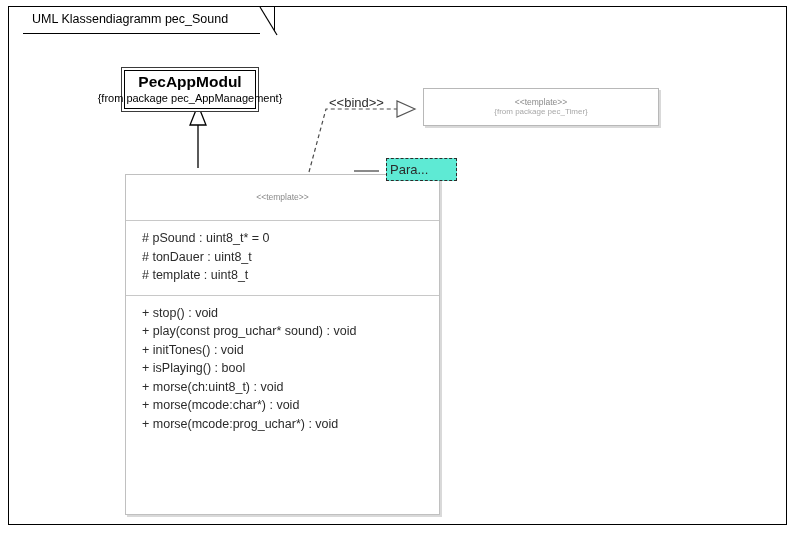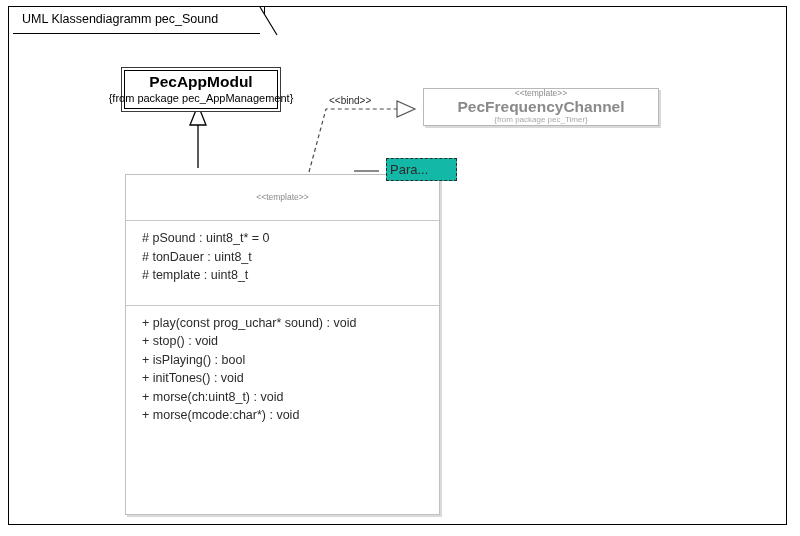--- a/index.html
+++ b/index.html
@@ -23,21 +23,21 @@
     width: 779px;
     height: 519px;
     box-sizing: border-box;
     border: 1px solid #000000;
     background: #ffffff;
   }
 
   
   #frame-tab {
     position: absolute;
-    left: 4px;
+    left: 14px;
     top: 0px;
     width: 252px;
     height: 27px;
     box-sizing: border-box;
     border-right: 1px solid #000000;
     border-bottom: 1px solid #000000;
     background: #ffffff;
     z-index: 3;
   }
   #frame-tab-label {
@@ -75,21 +75,21 @@
     position: absolute;
     box-sizing: border-box;
     background: #ffffff;
     z-index: 2;
   }
 
   
   #class-pecappmodul {
     left: 112px;
     top: 60px;
-    width: 160px;
+    width: 138px;
     height: 45px;
     border: 1px solid #3a3a3a;
     padding: 2px;
   }
   #class-pecappmodul .inner {
     width: 100%;
     height: 100%;
     box-sizing: border-box;
     border: 1px solid #000000;
     display: flex;
@@ -167,21 +167,21 @@
     color: #8a8a8a;
     line-height: 1.1;
   }
   #class-pecsimplesound .cls-name {
     font-size: 16px;
     font-weight: bold;
     color: #8a8a8a;
     line-height: 1.15;
   }
   .compartment {
-    padding: 8px 0 20px 16px;
+    padding: 8px 0 10px 16px;
   }
   #attributes-compartment {
     border-bottom: 1px solid #c8c8c8;
     flex: 0 0 auto;
   }
   #methods-compartment {
     flex: 1 1 auto;
   }
   .member-row {
     font-size: 12.5px;
@@ -192,38 +192,38 @@
 
   
   #parameter-label-box {
     position: absolute;
     left: 377px;
     top: 151px;
     width: 71px;
     height: 23px;
     box-sizing: border-box;
     border: 1px dashed #2b2b2b;
-    background: #14b8a6;
+    background: #5eead4;
     z-index: 5;
     display: flex;
     align-items: center;
   }
   #parameter-label-text {
     font-size: 13px;
     color: #2b2b2b;
     padding-left: 3px;
     white-space: nowrap;
   }
 
   
   #bind-label {
     position: absolute;
     left: 320px;
     top: 88px;
-    font-size: 10px;
+    font-size: 13px;
     color: #2b2b2b;
     z-index: 3;
     white-space: nowrap;
   }
 </style>
 </head>
 <body>
 
 <div id="diagram-frame">
 
@@ -252,45 +252,45 @@
 
   <div class="uml-box" id="class-pecappmodul">
     <div class="inner">
       <div class="cls-name">PecAppModul</div>
       <div class="cls-pkg">{from package pec_AppManagement}</div>
     </div>
   </div>
 
   <div class="uml-box" id="class-pecfrequencychannel">
     <div class="cls-stereo">&lt;&lt;template&gt;&gt;</div>
-    <div class="cls-name">PecFrequencyChannel</div>
     <div class="cls-pkg">{from package pec_Timer}</div>
   </div>
 
   <div id="bind-label">&lt;&lt;bind&gt;&gt;</div>
 
   <div class="uml-box" id="class-pecsimplesound">
 
     <div class="header">
       <div class="cls-stereo">&lt;&lt;template&gt;&gt;</div>
     </div>
 
     <div class="compartment" id="attributes-compartment">
         <div class="member-row"># pSound : uint8_t* = 0</div>
         <div class="member-row"># tonDauer : uint8_t</div>
         <div class="member-row"># template : uint8_t</div>
       </div>
 
     <div class="compartment" id="methods-compartment">
+        <div class="member-row">+ stop() : void</div>
         <div class="member-row">+ play(const prog_uchar* sound) : void</div>
-        <div class="member-row">+ stop() : void</div>
+        <div class="member-row">+ initTones() : void</div>
         <div class="member-row">+ isPlaying() : bool</div>
-        <div class="member-row">+ initTones() : void</div>
         <div class="member-row">+ morse(ch:uint8_t) : void</div>
         <div class="member-row">+ morse(mcode:char*) : void</div>
+        <div class="member-row">+ morse(mcode:prog_uchar*) : void</div>
       </div>
   </div>
 
   <div id="parameter-label-box">
     <span id="parameter-label-text">Para...</span>
   </div>
 
 </div>
 
 </body></html>

